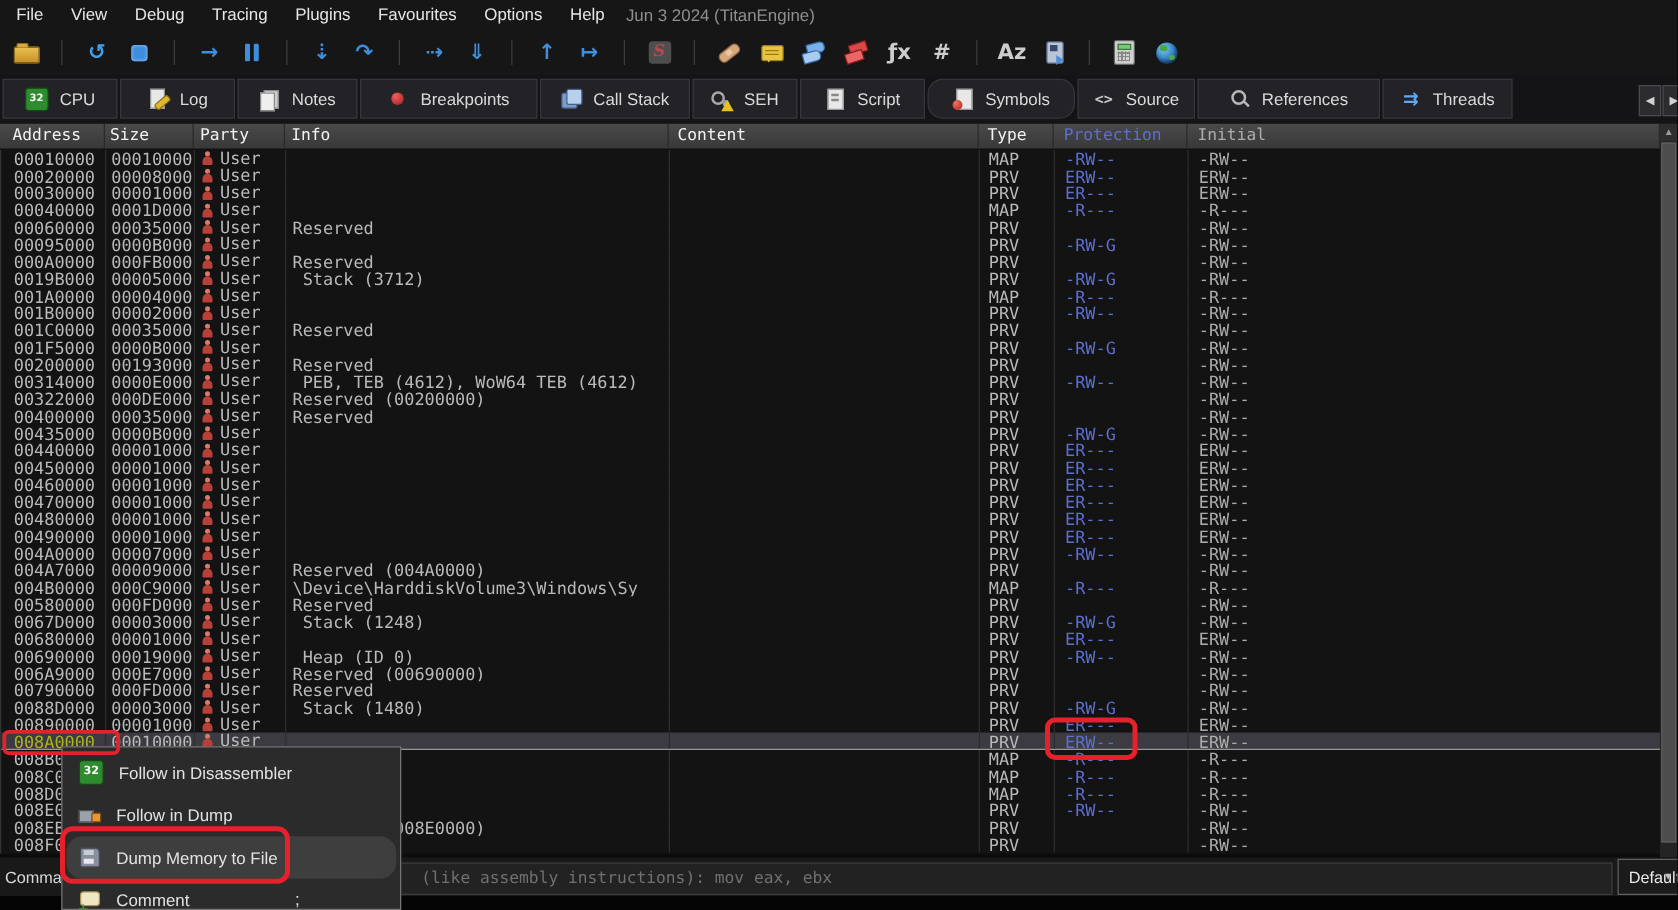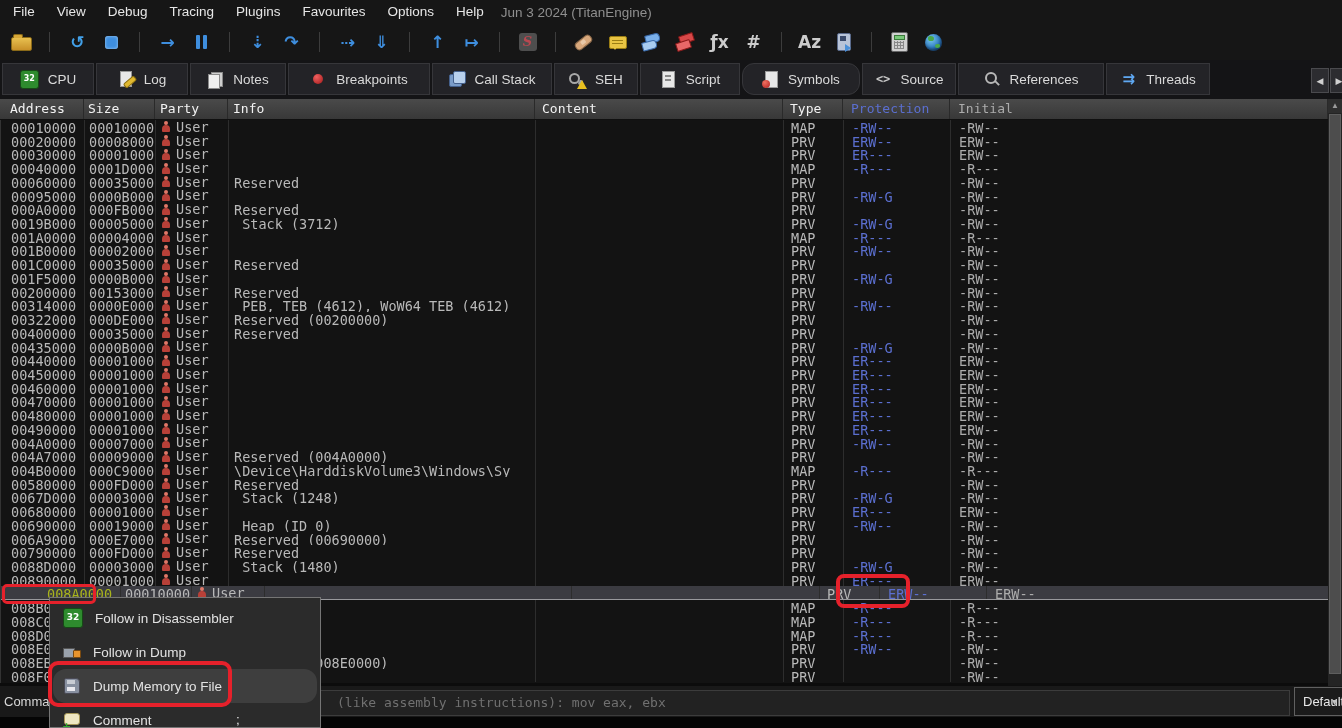--- a/index.html
+++ b/index.html
@@ -92,21 +92,21 @@
   .tc{box-sizing:border-box;border-right:1px solid #2d2d2d;overflow:hidden;white-space:pre;flex:none;}
   .c0{width:84px;padding-left:10px;}
   .c1{width:71px;padding-left:4px;}
   .c2{width:73px;padding-left:5px;display:flex;align-items:center;}
   .c3{width:307px;padding-left:5px;}
   .c4{width:248px;}
   .c5{width:60px;padding-left:7px;}
   .c6{width:107px;padding-left:8px;color:#5b6fd0;}
   .c7{flex:1 1 auto;padding-left:8px;color:#acacac;}
   .trow.sel{background:#3b3b41;border-bottom:1px solid #98989c;}
-  .trow.sel .c0{color:#a9b41c;margin-left:36px;}
+  .trow.sel .c0{color:#a9b41c;}
   .person{position:relative;width:10px;height:11px;display:inline-block;margin-right:5px;flex:none;}
   .person::before{content:"";position:absolute;left:3px;top:0;width:4px;height:4px;border-radius:50%;background:#e07868;}
   .person::after{content:"";position:absolute;left:1px;top:4px;width:8px;height:7px;border-radius:4px 4px 1px 1px;background:#b84038;}
 
   
   #vscroll{position:absolute;left:1328px;top:99px;width:14px;height:587px;background:#242424;}
   #vs-up{position:absolute;left:0;top:0;width:14px;height:14px;background:#2e2e2e;color:#9a9a9a;
          font-size:8px;text-align:center;line-height:14px;}
   #vs-thumb{position:absolute;left:1px;top:15px;width:12px;height:560px;background:#4d4d4d;border:1px solid #5e5e5e;box-sizing:border-box;}
 
@@ -413,21 +413,21 @@
         <div class="tc c1">0000B000</div>
         <div class="tc c2"><span class="person"></span><span>User</span></div>
         <div class="tc c3"></div>
         <div class="tc c4"></div>
         <div class="tc c5">PRV</div>
         <div class="tc c6">-RW-G</div>
         <div class="tc c7">-RW--</div>
       </div>
       <div class="trow">
         <div class="tc c0">00200000</div>
-        <div class="tc c1">00153000</div>
+        <div class="tc c1">00193000</div>
         <div class="tc c2"><span class="person"></span><span>User</span></div>
         <div class="tc c3">Reserved</div>
         <div class="tc c4"></div>
         <div class="tc c5">PRV</div>
         <div class="tc c6"></div>
         <div class="tc c7">-RW--</div>
       </div>
       <div class="trow">
         <div class="tc c0">00314000</div>
         <div class="tc c1">0000E000</div>

